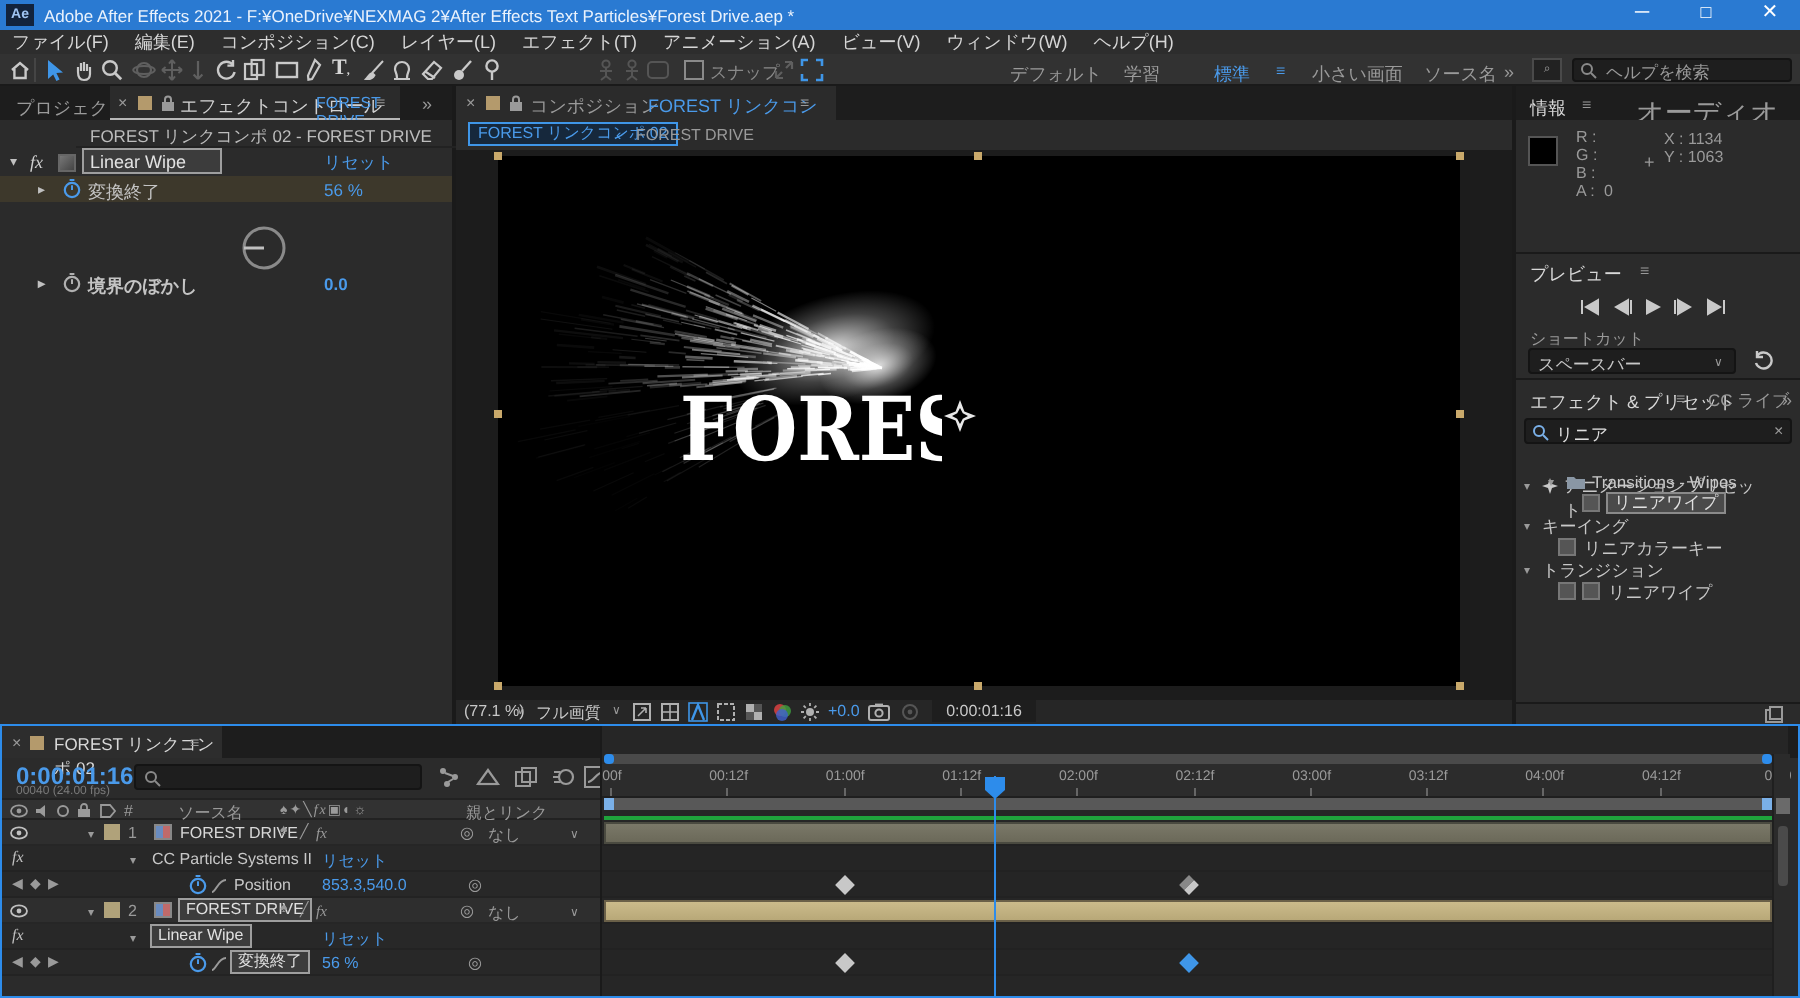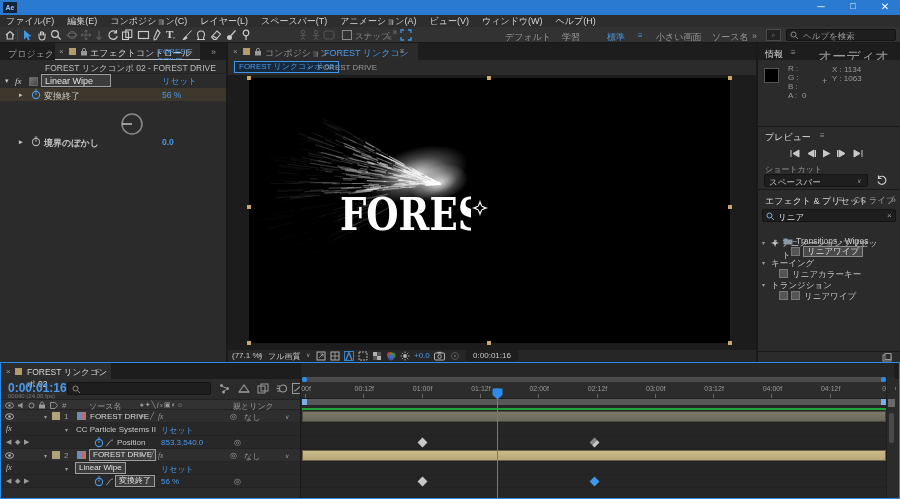--- a/index.html
+++ b/index.html
@@ -16,31 +16,32 @@
 .ic{position:absolute;}
 .ks{position:absolute;width:7px;height:7px;transform:rotate(45deg);}
 </style>
 </head>
 <body>
 
 <div id="stage">
 
 <div class="abs" style="left:0;top:0;width:900px;height:15px;background:#2a7ad2;">
   <div class="abs" style="left:3px;top:2px;width:14px;height:11px;background:#12233c;color:#9fc4f2;font-size:7px;font-weight:bold;text-align:center;line-height:11px;">Ae</div>
+  <div class="abs" style="left:22px;top:3px;color:#eaf2fc;font-size:8.5px;white-space:nowrap;">Adobe After Effects 2021 - F:¥OneDrive¥NEXMAG 2¥After Effects Text Particles¥Forest Drive.aep *</div>
   <div class="abs" style="left:806px;top:0;width:30px;height:15px;color:#fff;text-align:center;line-height:13px;font-size:10px;">─</div>
   <div class="abs" style="left:838px;top:0;width:30px;height:15px;color:#fff;text-align:center;line-height:13px;font-size:9px;">□</div>
   <div class="abs" style="left:870px;top:0;width:30px;height:15px;color:#fff;text-align:center;line-height:14px;font-size:10px;">✕</div>
 </div>
 
 <div class="abs" style="left:0;top:15px;width:900px;height:12px;background:#2d2d2d;display:flex;align-items:center;padding-left:6px;gap:13px;font-size:9px;color:#d6d6d6;white-space:nowrap;">
   <span>ファイル(F)</span>
   <span>編集(E)</span>
   <span>コンポジション(C)</span>
   <span>レイヤー(L)</span>
-  <span>スペースバー(T)</span>
+  <span>エフェクト(T)</span>
   <span>アニメーション(A)</span>
   <span>ビュー(V)</span>
   <span>ウィンドウ(W)</span>
   <span>ヘルプ(H)</span>
 </div>
 
 <div class="abs" style="left:0;top:27px;width:900px;height:16px;background:#323232;border-bottom:1px solid #1a1a1a;">
   <span class="ic" style="left:4px;top:2px;">
         <svg width="12" height="12">
           <path d="M2,6 L6,2.5 L10,6 M3.2,5.5 V10 H8.8 V5.5" fill="none" stroke="#c9c9c9" stroke-width="1.2"></path>

